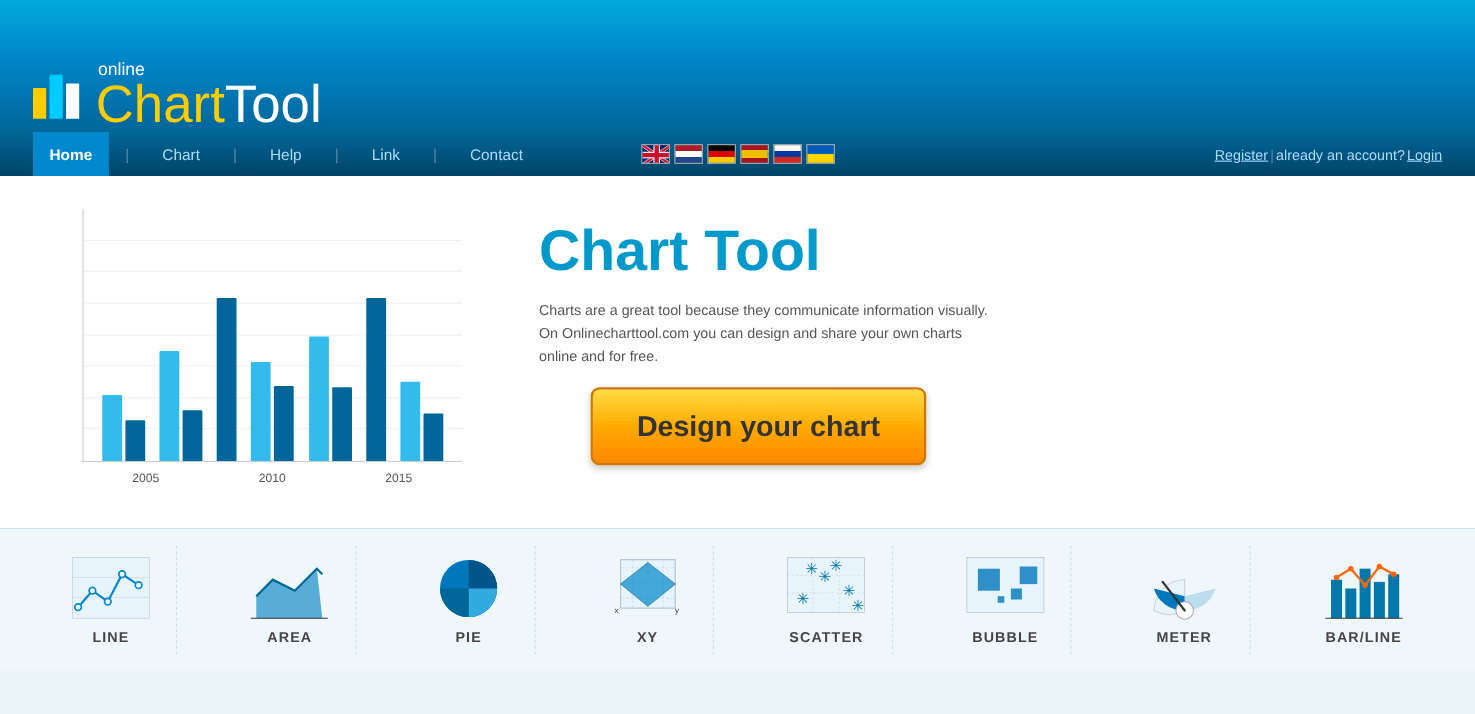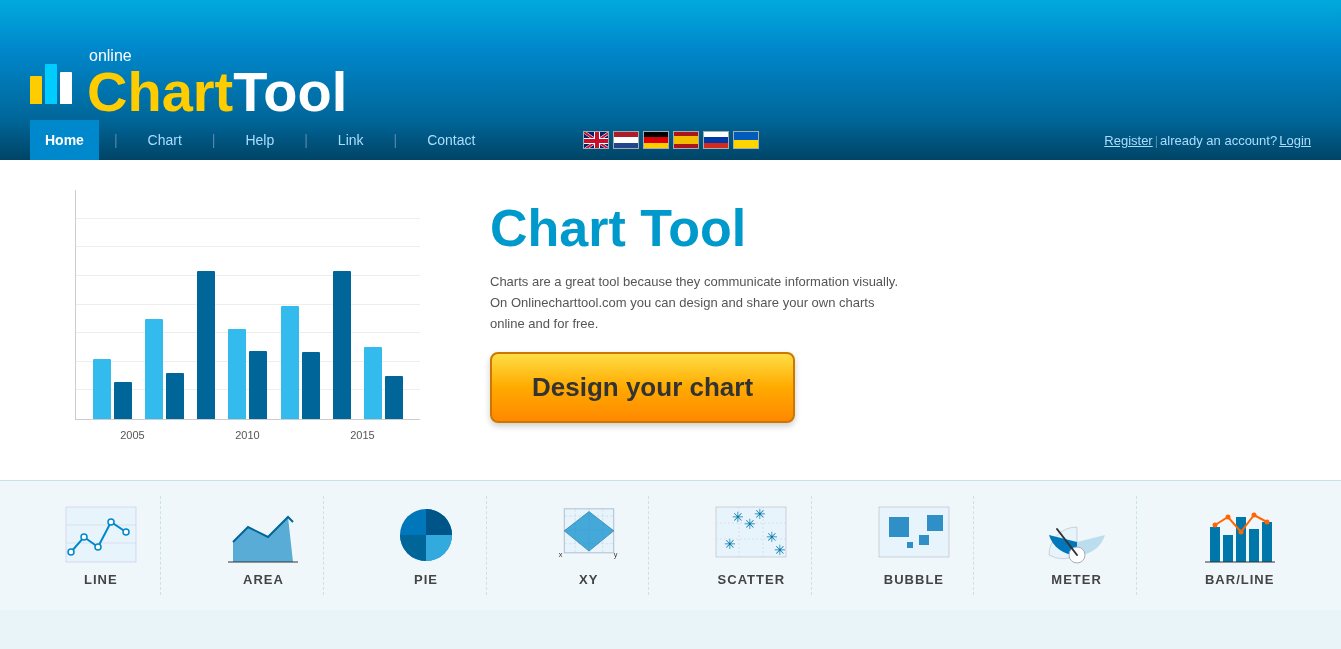--- a/index.html
+++ b/index.html
@@ -36,22 +36,22 @@
       line-height: 1;
     }
     .logo-online {
       color: #fff;
       font-size: 16px;
       font-weight: normal;
       display: block;
       margin-left: 2px;
     }
     .logo-charttool {
-      font-size: 56px;
-      font-weight: bold;
+      font-size: 48px;
+      font-weight: normal;
       color: #fff;
       display: block;
       line-height: 1;
     }
     .logo-charttool .chart-part { color: #ffcc00; }
     .logo-charttool .tool-part { color: #fff; }
 
     
     .nav {
       background: linear-gradient(180deg, #006699 0%, #004466 100%);
@@ -241,20 +241,21 @@
       border: 2px solid #cc7700;
       border-radius: 8px;
       padding: 18px 40px;
       font-size: 26px;
       font-weight: bold;
       color: #333;
       cursor: pointer;
       display: inline-block;
       margin-top: 5px;
       box-shadow: 0 3px 6px rgba(0,0,0,0.2);
+      margin-left: 47px;
     }
 
     
     .chart-types {
       background: #f0f7fb;
       border-top: 1px solid #cce0ec;
       padding: 15px 20px;
       display: flex;
       justify-content: space-around;
       align-items: center;

